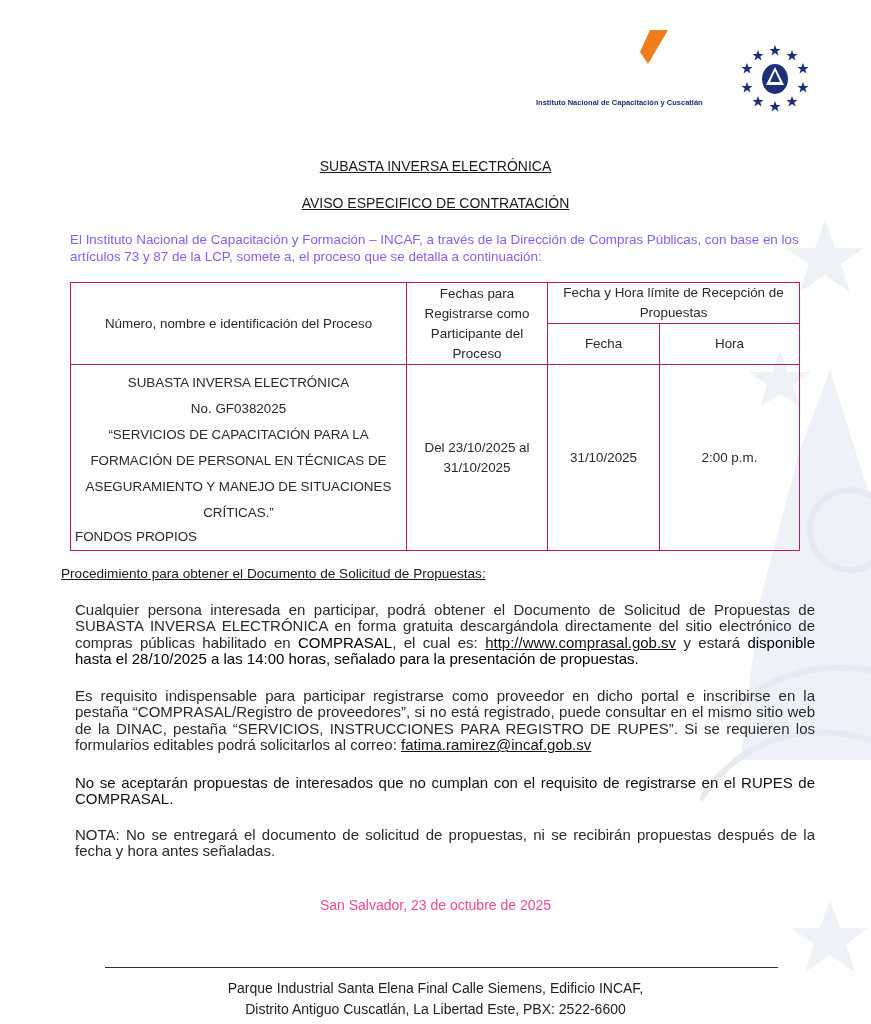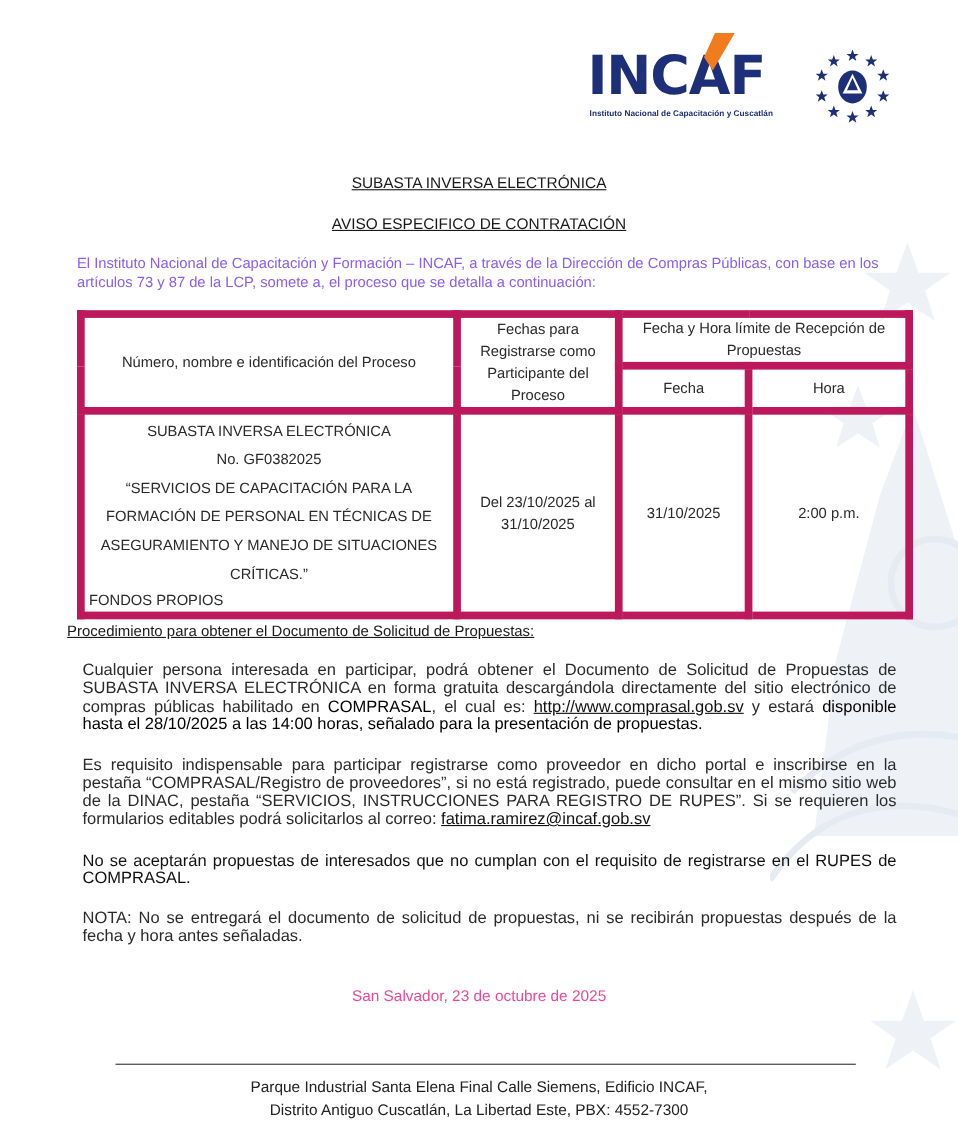--- a/index.html
+++ b/index.html
@@ -7,21 +7,21 @@
   .watermark{position:absolute;left:700px;top:200px;width:171px;height:800px;pointer-events:none;}
   .logo{position:absolute;left:534px;top:30px;width:190px;height:85px;}
   .logo .word{position:absolute;left:0;top:14px;font-family:"DejaVu Sans",sans-serif;font-weight:bold;font-size:49px;letter-spacing:-1px;color:#1d2f78;line-height:1;}
   .logo .check{position:absolute;left:94px;top:0px;width:40px;height:36px;}
   .logo .sub{position:absolute;left:2px;top:68px;font-size:7.5px;font-weight:bold;color:#1d2f78;white-space:nowrap;}
   .seal{position:absolute;left:740px;top:43px;width:70px;height:70px;}
   .title{position:absolute;left:0;width:871px;text-align:center;font-size:14px;text-decoration:underline;color:#1a1a1a;}
   .t1{top:158px;} .t2{top:195px;}
   .intro{position:absolute;left:70px;top:231px;width:730px;font-size:13.4px;line-height:17px;color:#8b5cf6;}
   table.proc{position:absolute;left:70px;top:282px;border-collapse:collapse;font-size:13.4px;color:#2a2a2a;}
-  table.proc td{border:7px solid #be185d;text-align:center;vertical-align:middle;padding:0 4px;line-height:20px;}
+  table.proc td{border:1px solid #be185d;text-align:center;vertical-align:middle;padding:0 4px;line-height:20px;}
   .c1{width:327px;} .c2{width:132px;} .c3{width:103px;} .c4{width:131px;}
   .desc{line-height:26px;}
   .fondos{text-align:left;display:block;margin-top:2px;line-height:18px;}
   .sec-title{position:absolute;left:61px;top:566px;font-size:13.6px;text-decoration:underline;color:#1a1a1a;}
   .para{position:absolute;left:75px;width:740px;font-size:15px;line-height:16.4px;color:#2a2a2a;text-align:justify;}
   .p1{top:602px;} .p2{top:688px;} .p3{top:775px;color:#111;} .p4{top:827px;}
   .bold{color:#000;}
   a.lnk{color:#111;text-decoration:underline;}
   .date{position:absolute;left:0;width:871px;top:897px;text-align:center;font-size:14px;color:#ec4899;}
   .rule{position:absolute;left:105px;top:967px;width:673px;height:1px;background:#333;}
@@ -39,21 +39,20 @@
     <path d="M130,170 L100,250 L60,400 L40,560 L171,560 L171,300 Z"></path>
   </g>
   <g fill="none" stroke="#e6eaf1" stroke-width="6">
     <path d="M20,520 C60,480 110,460 171,470"></path>
     <circle cx="150" cy="330" r="40"></circle>
     <path d="M0,600 C40,540 100,520 171,540"></path>
   </g>
 </svg>
 
 <div class="logo">
-  <div class="word">INCAF</div>
   <svg class="check" viewBox="0 0 40 36">
     <polygon points="22,0 40,0 20,34 12,22" fill="#f07c1e"></polygon>
   </svg>
   <div class="sub">Instituto Nacional de Capacitación y Cuscatlán</div>
 </div>
 
 <svg class="seal" viewBox="0 0 70 70">
   <g fill="#1d2f78">
     <polygon points="35,2 36.5,6 40.5,6 37.3,8.5 38.5,12.5 35,10 31.5,12.5 32.7,8.5 29.5,6 33.5,6"></polygon>
     <polygon points="52,7 53.5,11 57.5,11 54.3,13.5 55.5,17.5 52,15 48.5,17.5 49.7,13.5 46.5,11 50.5,11"></polygon>
@@ -114,13 +113,13 @@
 </div>
 
 <div class="para p3">No se aceptarán propuestas de interesados que no cumplan con el requisito de registrarse en el RUPES de COMPRASAL.</div>
 
 <div class="para p4">NOTA: No se entregará el documento de solicitud de propuestas, ni se recibirán propuestas después de la fecha y hora antes señaladas.</div>
 
 <div class="date">San Salvador, 23 de octubre de 2025</div>
 
 <div class="rule"></div>
 <div class="foot f1">Parque Industrial Santa Elena Final Calle Siemens, Edificio INCAF,</div>
-<div class="foot f2">Distrito Antiguo Cuscatlán, La Libertad Este, PBX:   4552-7300</div>
+<div class="foot f2">Distrito Antiguo Cuscatlán, La Libertad Este, PBX:   2522-6600</div>
 
 </body></html>

